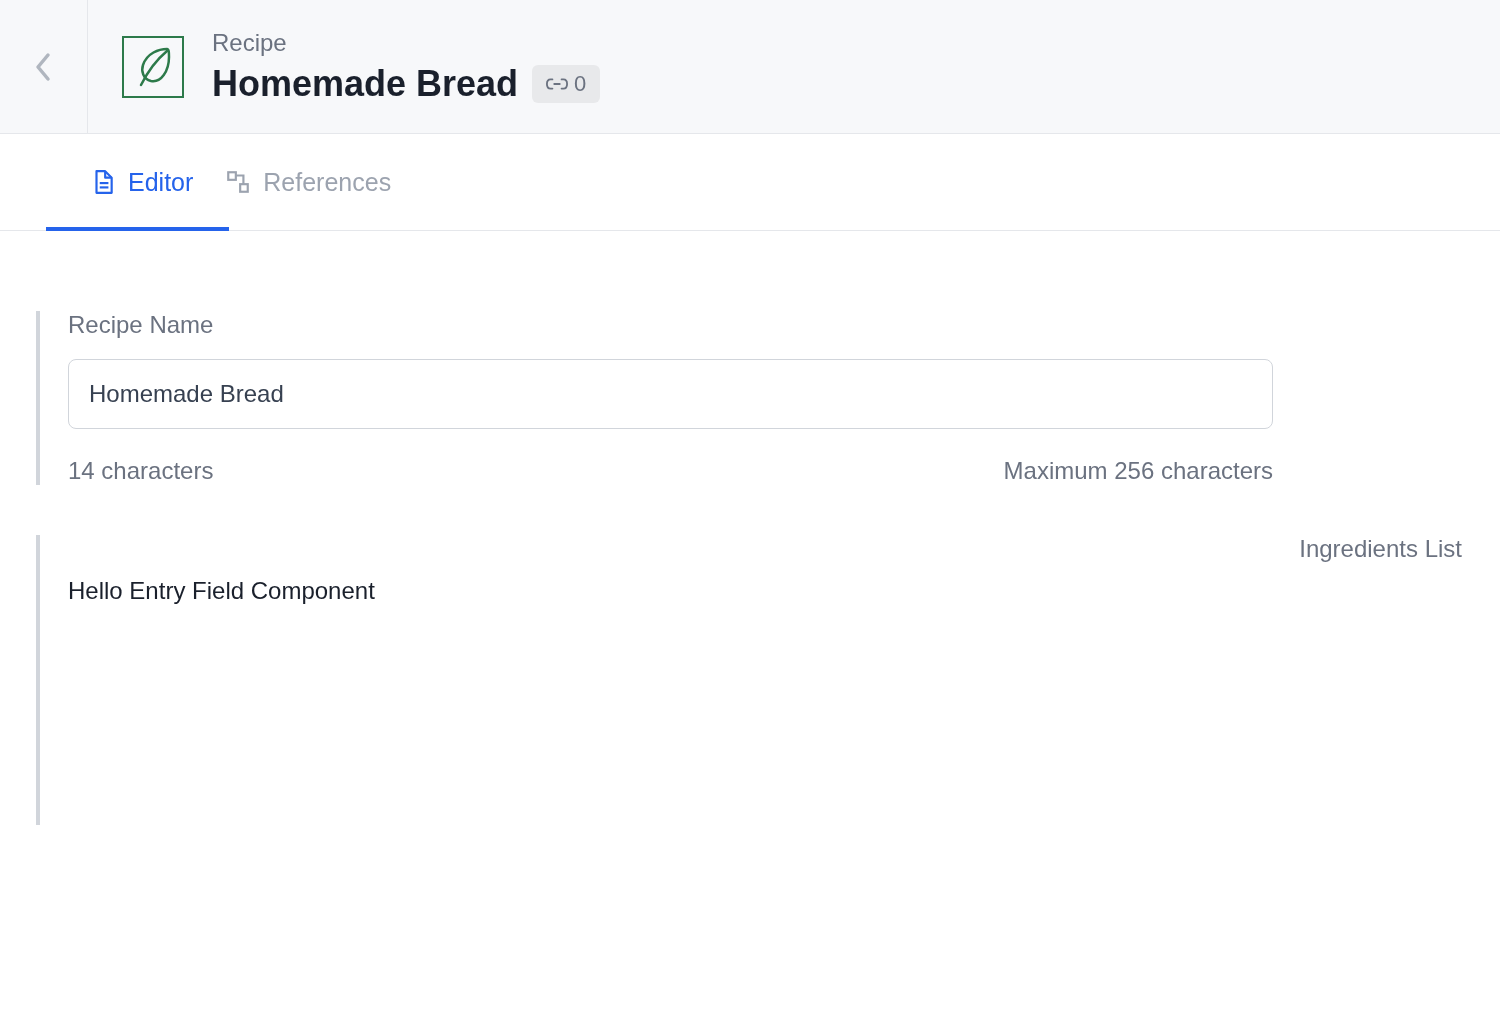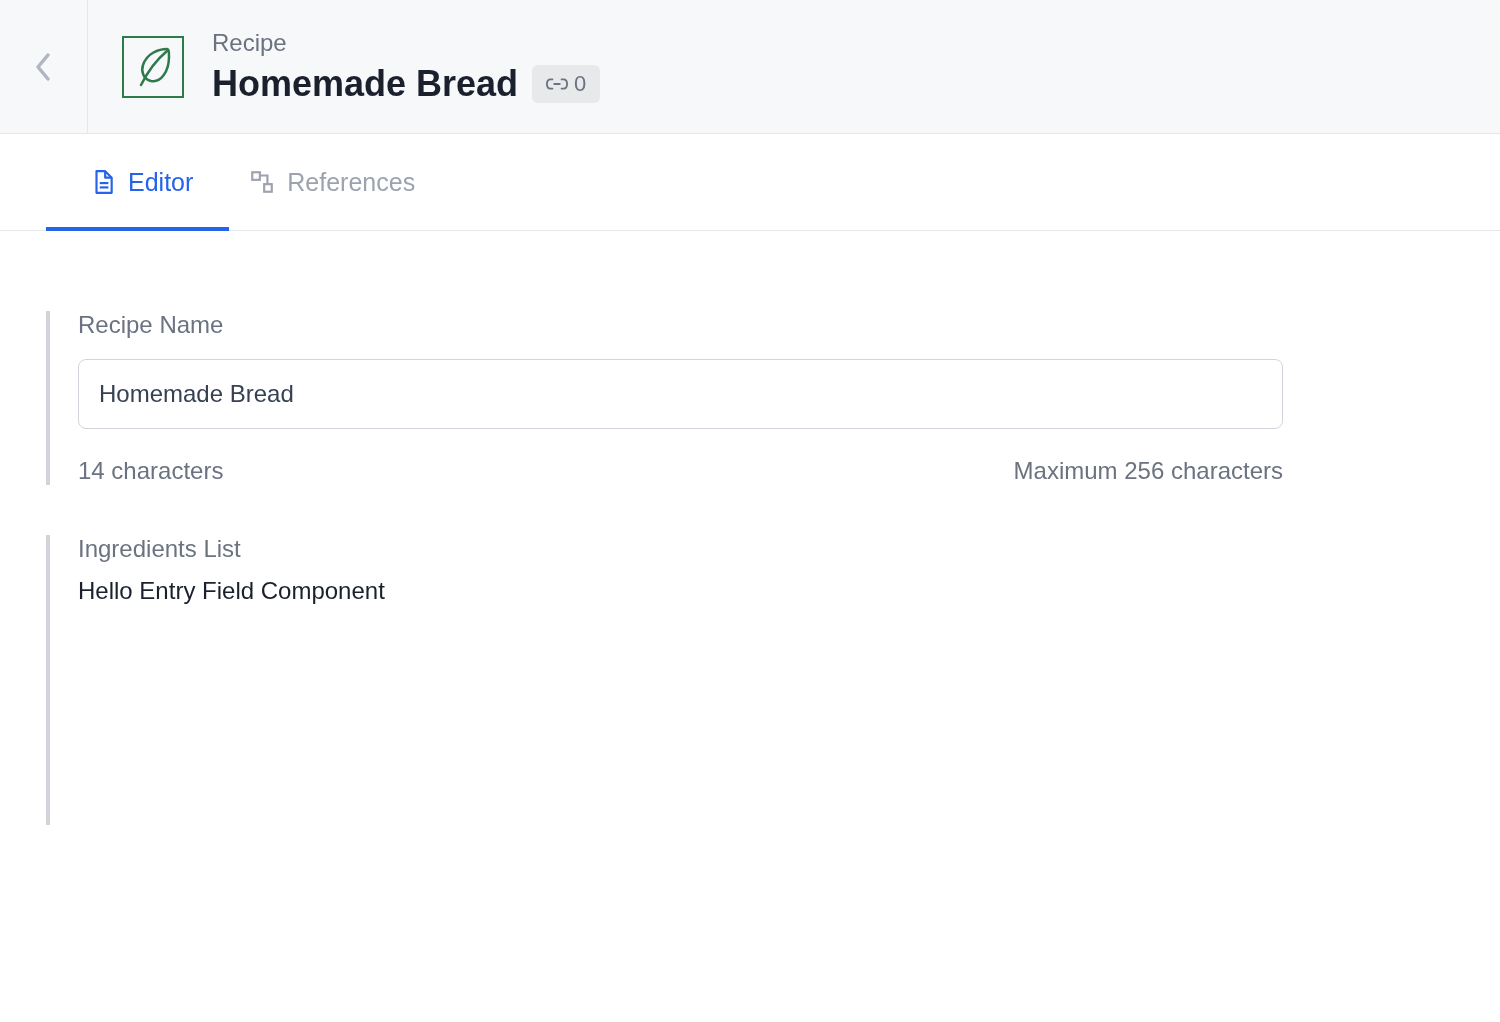--- a/index.html
+++ b/index.html
@@ -97,21 +97,21 @@
       width: 22px;
       height: 14px;
     }
     
     
     .tabs {
       display: flex;
       height: 97px;
       border-bottom: 1px solid #e5e7eb;
       padding-left: 82px;
-      gap: 40px;
+      gap: 16px;
     }
     
     .tab {
       display: flex;
       align-items: center;
       gap: 12px;
       font-size: 25px;
       font-weight: 500;
       cursor: pointer;
       position: relative;
@@ -136,21 +136,21 @@
       color: #9ca3af;
     }
     
     .tab svg {
       width: 26px;
       height: 26px;
     }
     
     
     .main {
-      padding: 80px 38px 40px 46px;
+      padding: 80px 38px 40px 36px;
     }
     
     .field-section {
       border-left: 4px solid #d1d5db;
       padding-left: 28px;
       margin-bottom: 50px;
     }
     
     .field-label {
       font-size: 24px;
@@ -189,20 +189,21 @@
     }
     
     .ingredients-section {
       border-left: 4px solid #d1d5db;
       padding-left: 28px;
       padding-bottom: 220px;
     }
     
     .ingredients-section .field-label {
       margin-bottom: 14px;
+      text-align: right;
     }
   </style>
 </head>
 <body>
 
 <div class="header">
   <div class="back-button">
     <svg viewBox="0 0 20 32" fill="none">
       <path d="M14 4 L4 16 L14 28" stroke="#b0b6bf" stroke-width="3.5" stroke-linecap="round" stroke-linejoin="round"></path>
     </svg>

